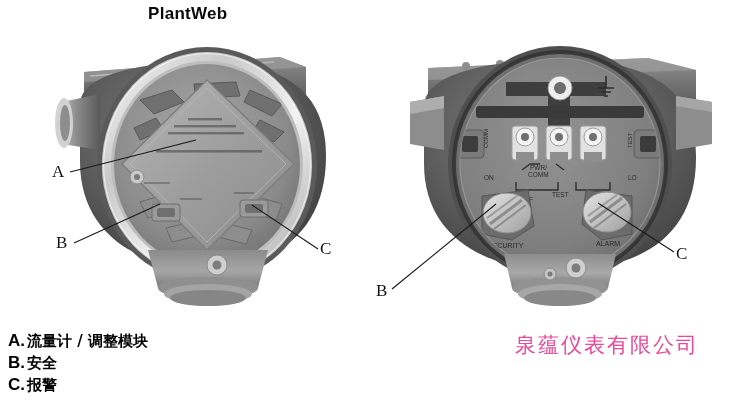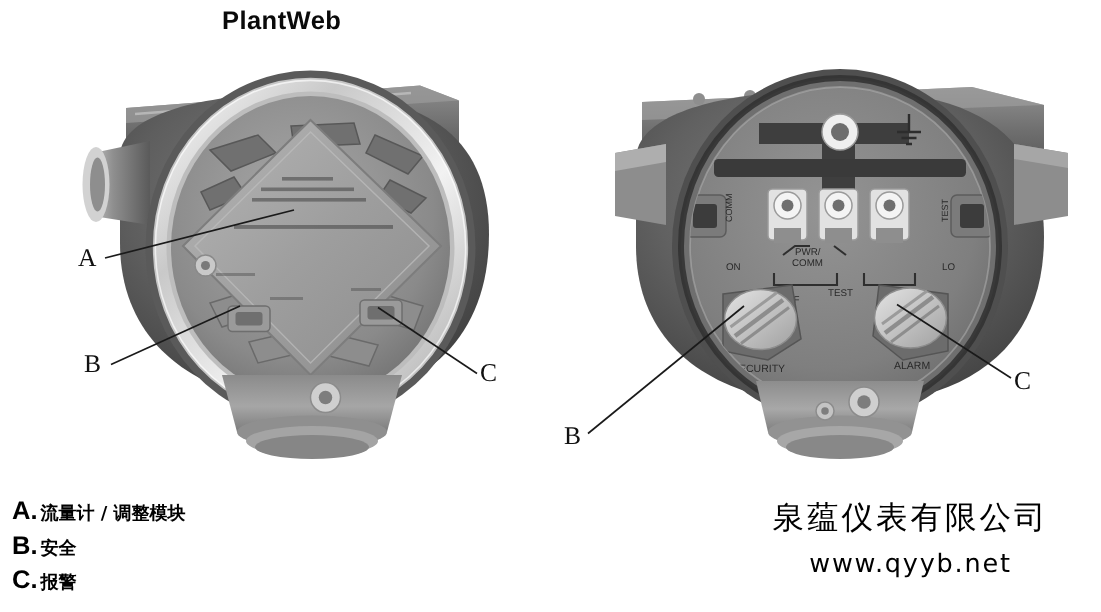--- a/index.html
+++ b/index.html
@@ -55,27 +55,27 @@
     font-weight:bold;color:#000000;
     font-size:17px;line-height:22px;
     white-space:nowrap;
   }
   .legend-key{
     display:inline-block;min-width:19px;
     font-family:"Liberation Sans","DejaVu Sans",sans-serif;
   }
   .legend-text{
     font-family:"DejaVu Sans","Liberation Sans",sans-serif;
-    font-size:12px;
+    font-size:15px;
   }
 
   
   #watermark{
     position:absolute;left:484px;top:332px;width:246px;text-align:center;
-    color:#000000;user-select:none;
+    color:#ec4899;user-select:none;
   }
   #watermark-company{
     font-family:"DejaVu Sans","Liberation Sans",sans-serif;
     font-size:21px;letter-spacing:2px;line-height:26px;
   }
   #watermark-url{
     font-family:"DejaVu Sans","Liberation Sans",sans-serif;
     font-size:17px;letter-spacing:1.2px;line-height:24px;margin-top:6px;
   }
 
@@ -425,16 +425,15 @@
       <span class="legend-text">安全</span>
     </div>
     <div class="legend-row">
       <span class="legend-key">C.</span>
       <span class="legend-text">报警</span>
     </div>
   </div>
 
   <div id="watermark">
     <div id="watermark-company">泉蕴仪表有限公司</div>
-    <div id="watermark-url">www.qyyb.net</div>
   </div>
 
 </div>
 
 </body></html>

